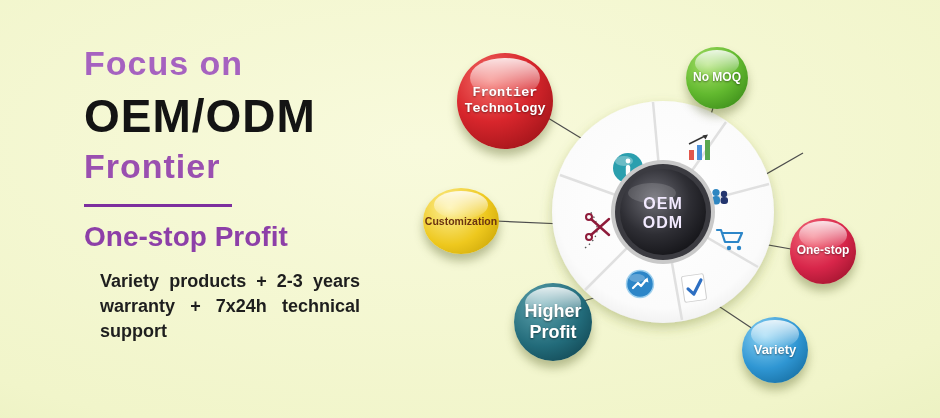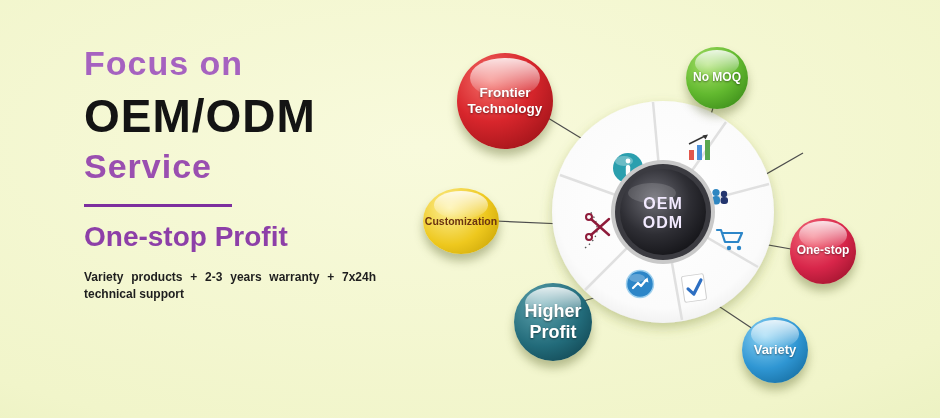--- a/index.html
+++ b/index.html
@@ -11,21 +11,21 @@
     background: radial-gradient(130% 130% at 45% 35%, #f8fadc 0%, #f1f5ca 55%, #dde8ab 100%);
   }
 
   
   .left { position:absolute; left:84px; top:44px; width:292px;font-weight:bold; }
   .focus   { font-size:34px; color:#a662c0; letter-spacing:1px; margin-bottom:6px; }
   .brand   { font-size:46px; color:#141414; letter-spacing:1px; margin:0 0 4px 0; }
   .service { font-size:34px; color:#9a4fb0; letter-spacing:1px; }
   .divider { width:148px; height:3px; background:#7d2f9e; margin:18px 0 14px 0; }
   .sub     { font-size:28px; color:#8d3fa8; margin-bottom:16px; }
-  .p1, .p2 { font-size:12px; color:#1e1e1e; line-height:1.4; margin:0; }
+  .p1, .p2 { font-size:18px; color:#1e1e1e; line-height:1.4; margin:16px; }
   .p1 { text-align:justify; margin-bottom:20px; }
 
   
   .diagram { position:absolute; left:0; top:0; }
 
   
   .ball {
     position:absolute; border-radius:50%;
     display:flex; align-items:center; justify-content:center;
     text-align:center; color:#fff; font-weight:bold;
@@ -34,21 +34,21 @@
     line-height:1.15;
   }
   .ball::before {
     content:""; position:absolute; left:14%; top:5%;
     width:72%; height:42%; border-radius:50%;
     background:linear-gradient(rgba(255,255,255,.85), rgba(255,255,255,.03));
   }
   .ball-label { position:relative; z-index:1; padding:0 4px; }
 
   .ball-frontier { left:457px; top:53px;  width:96px; height:96px; font-size:13.5px;
-    background:radial-gradient(circle at 35% 28%, #f4706a 0%, #d8262c 45%, #8c0d13 100%); }
+    background:radial-gradient(circle at 35% 28%, #f4706a 0%, #d8262c 45%, #8c0d13 100%);font-family:Liberation Mono, monospace; }
   .ball-nomoq    { left:686px; top:47px;  width:62px; height:62px; font-size:12px;
     background:radial-gradient(circle at 35% 28%, #a8e06a 0%, #62b92f 50%, #2f7d12 100%); }
   .ball-rd       { left:795px; top:89px;  width:76px; height:76px; font-size:17px;
     background:radial-gradient(circle at 35% 28%, #ffc268 0%, #f78f1e 52%, #e05e00 100%); }
   .ball-onestop  { left:790px; top:218px; width:66px; height:66px; font-size:12px;
     background:radial-gradient(circle at 35% 28%, #f4707e 0%, #d8264a 50%, #8c0d24 100%);text-align:right; }
   .ball-variety  { left:742px; top:317px; width:66px; height:66px; font-size:13px;
     background:radial-gradient(circle at 35% 28%, #8fd4f4 0%, #2f96d3 52%, #0d5f8f 100%); }
   .ball-higher   { left:514px; top:283px; width:78px; height:78px; font-size:18px;
     background:radial-gradient(circle at 35% 28%, #5fa3ae 0%, #226b7a 55%, #0c3a45 100%); }
@@ -57,21 +57,21 @@
     background:radial-gradient(circle at 35% 30%, #fdf09a 0%, #eec81e 55%, #c09b00 100%); }
 </style>
 </head>
 <body>
 
 <div class="banner">
 
   <div class="left">
     <div class="focus">Focus on</div>
     <div class="brand">OEM/ODM</div>
-    <div class="service">Service</div>
+    <div class="service">Frontier</div>
     <div class="divider"></div>
     <div class="sub">One-stop Profit</div>
     <p class="p1">Variety products + 2-3 years warranty + 7x24h technical support</p>
   </div>
 
   <svg class="diagram" width="940" height="418" viewBox="0 0 940 418">
     <defs>
       <radialGradient id="lensGrad" cx="40%" cy="35%" r="75%">
         <stop offset="0%" stop-color="#6d6d75"></stop>
         <stop offset="55%" stop-color="#2e2e34"></stop>

